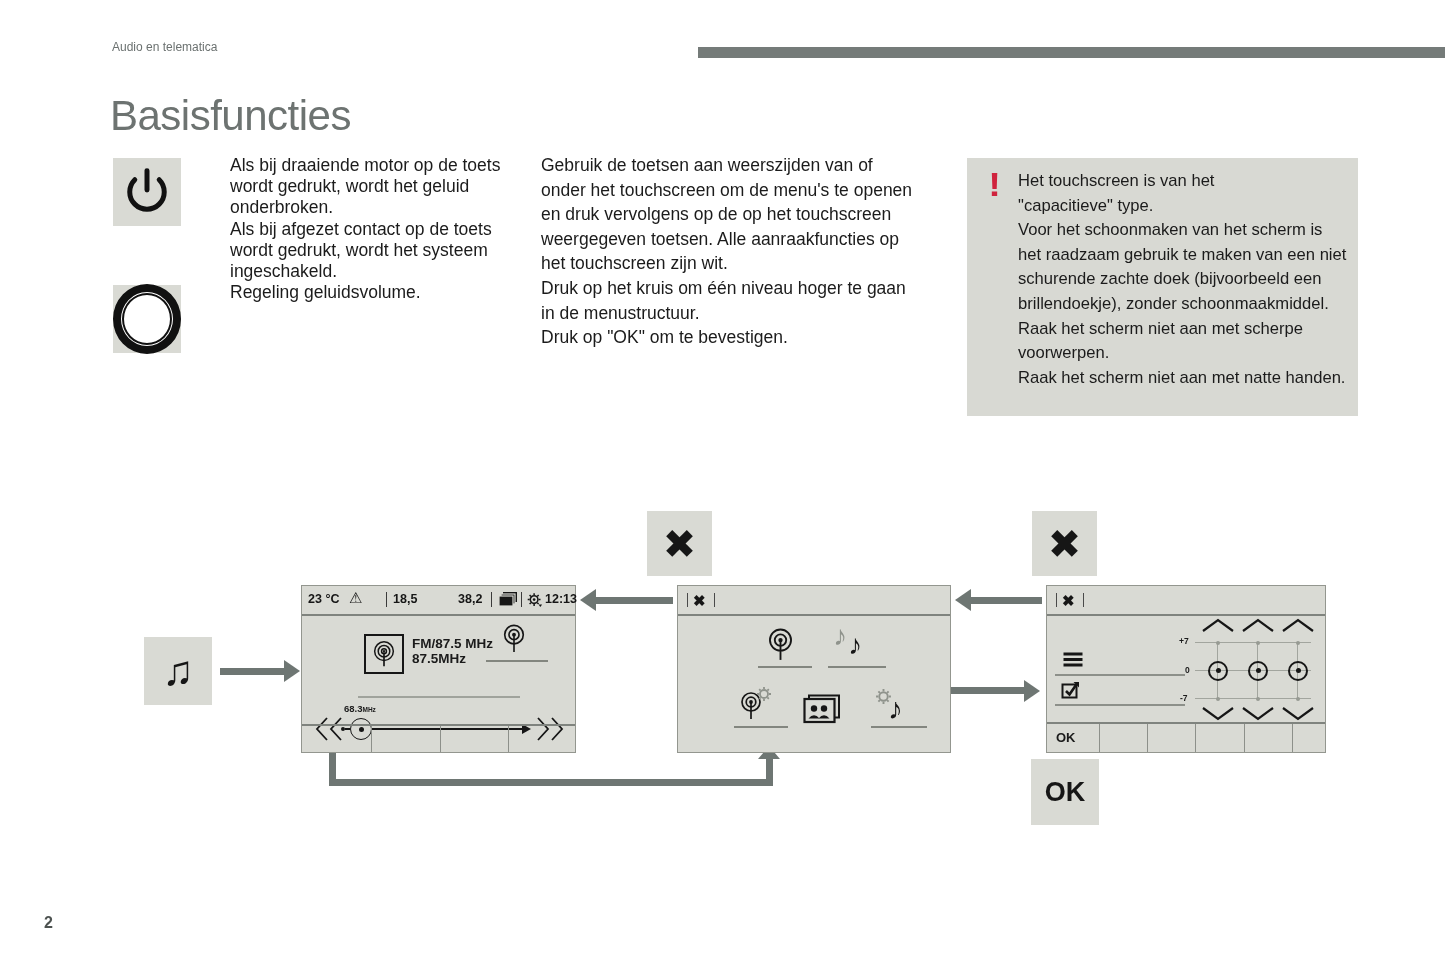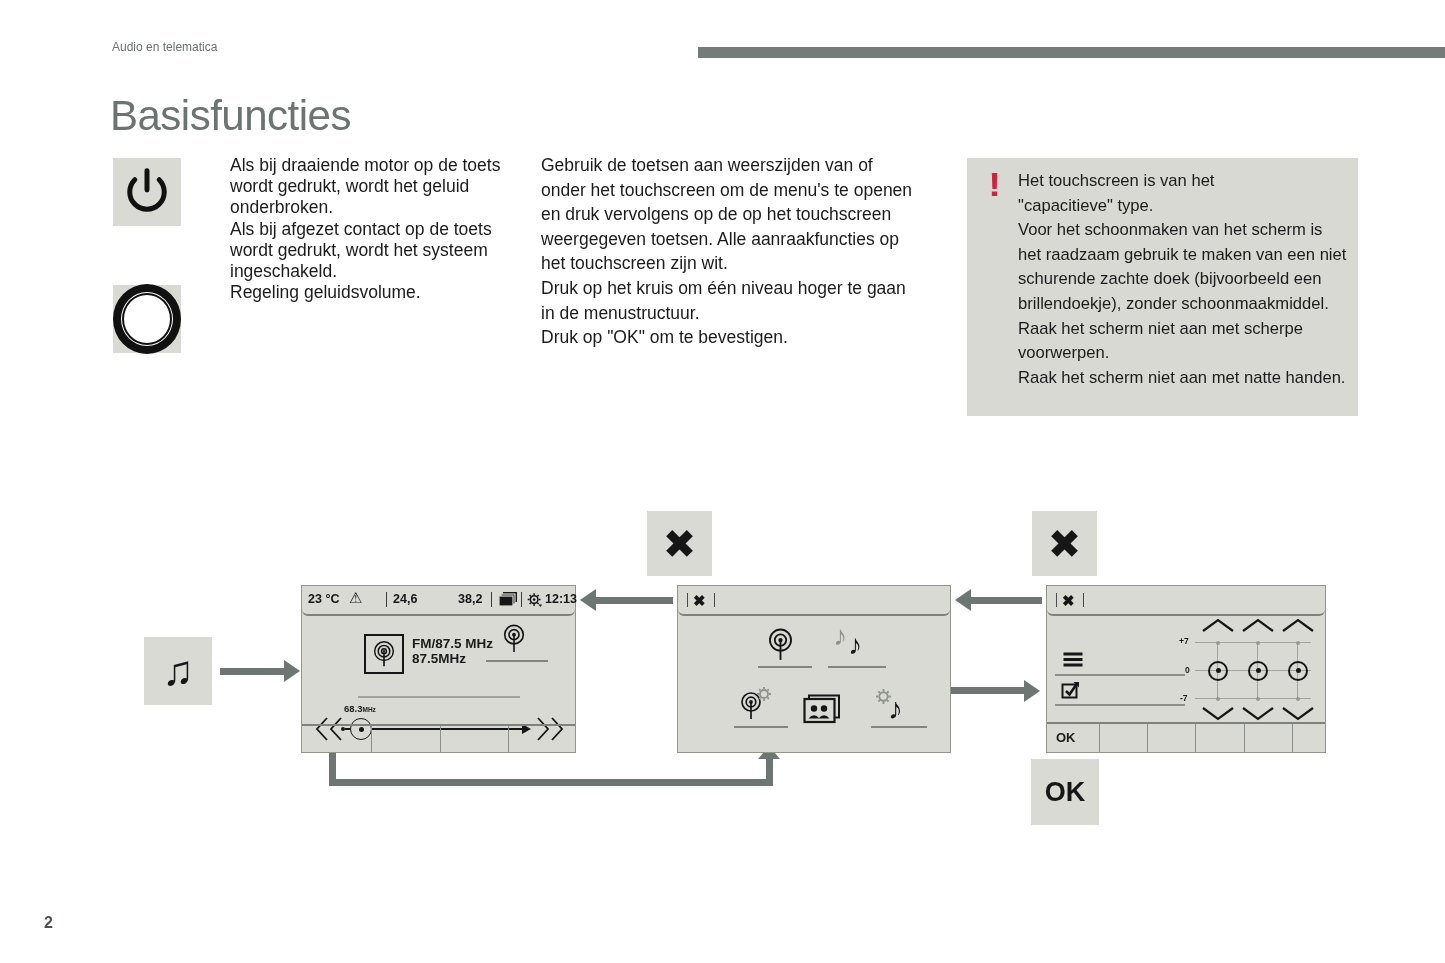--- a/index.html
+++ b/index.html
@@ -19,21 +19,21 @@
   .body-txt{font-size:17.5px;line-height:21.2px;margin-left:32px;}
   .usage-txt{font-size:17.5px;line-height:24.6px;}
 
   
   .warnbox{left:967px;top:158px;width:391px;height:258px;background:#d8d9d3;}
   .warnmark{left:22px;top:8px;font-size:33px;font-weight:700;color:#d0233d;transform:scaleX(1.15);}
   .warntxt{left:51px;top:11px;width:332px;font-size:16.6px;line-height:24.6px;}
 
   
   .screen{background:#d9dad4;border:1px solid #93968f;box-sizing:border-box;}
-  .sbar{position:absolute;left:0;top:0;right:0;height:28px;border-bottom:2px solid #7f837e;border-radius:6px;}
+  .sbar{position:absolute;left:0;top:0;right:0;height:28px;border-bottom:2px solid #7f837e;}
   .bbar{position:absolute;left:0;right:0;bottom:0;height:26px;border-top:2px solid #7f837e;}
   .sdiv{position:absolute;top:6px;width:1px;height:15px;background:#3b3b3b;}
   .tdiv{position:absolute;top:7px;width:1px;height:14px;background:#4a4a4a;}
   .bdiv{position:absolute;top:0;bottom:0;width:1px;background:#8d908a;}
   .stxt{position:absolute;font-size:12.5px;font-weight:700;color:#161616;}
   .uline{position:absolute;height:1.5px;background:#8d908a;}
   .thin{position:absolute;height:1.5px;background:#a0a39c;}
 
   
   .shaft-h{position:absolute;height:7px;background:#6e7673;}
@@ -138,21 +138,21 @@
   <div class="shaft-v" style="left:329px;top:736px;height:50px;"></div>
   <div class="shaft-h" style="left:329px;top:779px;width:444px;"></div>
   <div class="shaft-v" style="left:766px;top:758px;height:28px;"></div>
   <div class="head-up" style="left:758px;top:746px;"></div>
 
   <div class="abs screen" style="left:301px;top:585px;width:275px;height:168px;">
     <div class="sbar">
       <span class="stxt" style="left:6px;top:6px;">23 °C</span>
       <span class="stxt" style="left:47px;top:3px;font-size:15px;font-weight:400;">⚠</span>
       <span class="sdiv" style="left:84px;"></span>
-      <span class="stxt" style="left:91px;top:6px;">24,6</span>
+      <span class="stxt" style="left:91px;top:6px;">18,5</span>
       <span class="stxt" style="left:156px;top:6px;">38,2</span>
       <span class="sdiv" style="left:189px;"></span>
       <span class="abs" style="left:196px;top:5px;">
         <svg width="20" height="17" viewBox="0 0 20 17">
           <rect x="5" y="1" width="14" height="10" fill="#161616"></rect>
           <rect x="3" y="3" width="14" height="10" fill="#161616" stroke="#d9dad4" stroke-width="1.2"></rect>
           <rect x="1" y="5" width="14" height="10" fill="#161616" stroke="#d9dad4" stroke-width="1.2"></rect>
         </svg>
       </span>
       <span class="sdiv" style="left:219px;"></span>

